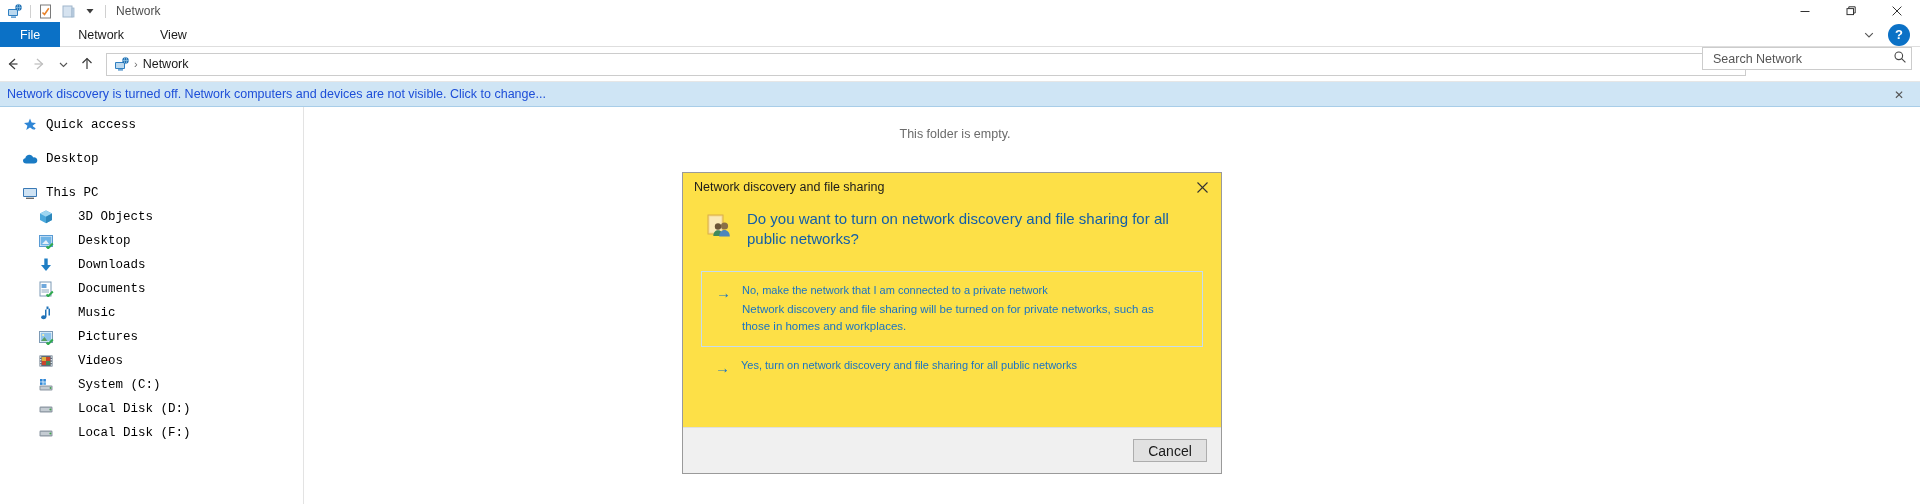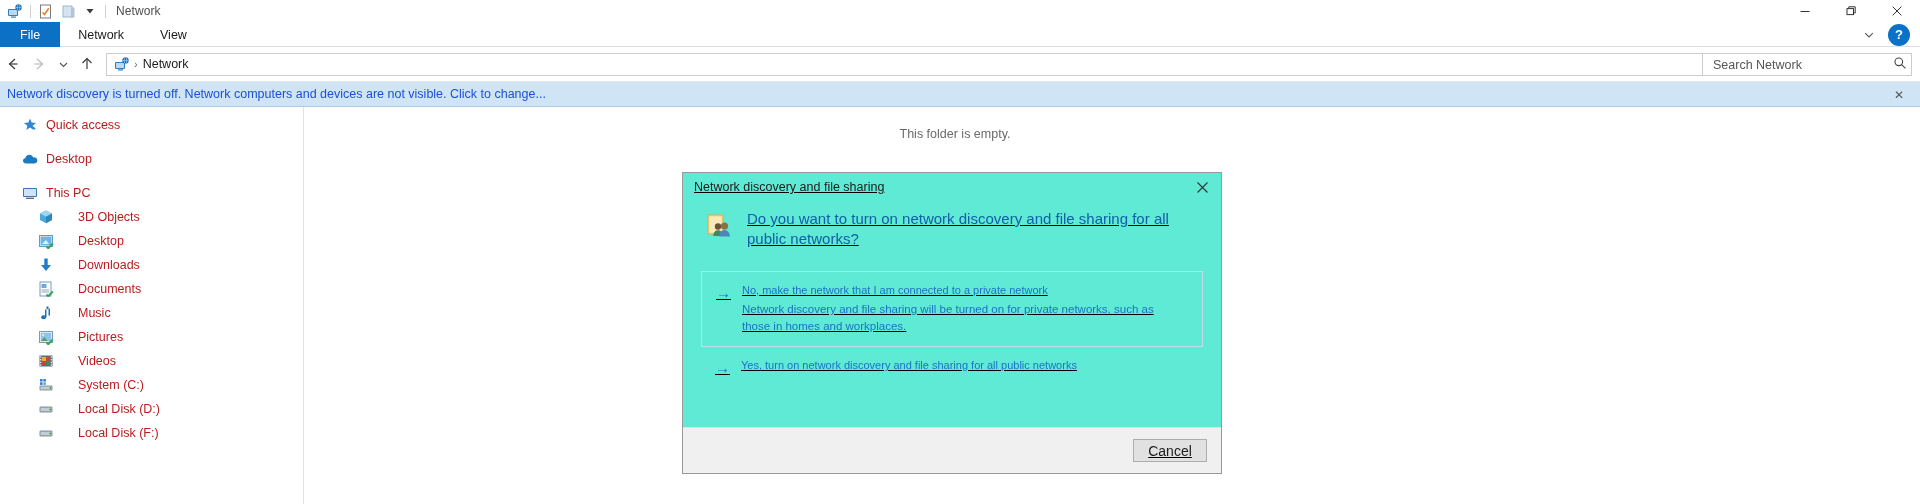--- a/index.html
+++ b/index.html
@@ -103,21 +103,21 @@
   .crumb-text { font-size: 12.5px; color: #1b1b1b; }
   .crumb-right {
     position: absolute; right: 0; top: 0; height: 21px;
     display: flex; align-items: center;
   }
   .crumb-caret, .crumb-refresh {
     width: 24px; height: 21px;
     display: flex; align-items: center; justify-content: center;
   }
   .searchbox {
-    position: absolute; right: 8px; top: 6px;
+    position: absolute; right: 8px; top: 0;
     width: 210px; height: 23px;
     border: 1px solid #cccccc; background: #fff;
     display: flex; align-items: center; padding: 0 4px 0 8px;
   }
   .searchbox input {
     flex: 1; border: 0; outline: none;
     font-size: 12.5px; color: #555; background: transparent;
     font-family: "Liberation Sans", sans-serif;
   }
   .searchbox input::placeholder { color: #555; }
@@ -143,22 +143,23 @@
   .sidebar {
     position: absolute; top: 107px; left: 0;
     width: 304px; height: 397px;
     background: #ffffff;
     border-right: 1px solid #e3e3e3;
     padding-top: 6px;
     overflow: hidden;
   }
   .nav-item {
     height: 24px; display: flex; align-items: center;
-    font-size: 12.5px; color: #b91c1c;
+    font-size: 12.5px; color: #000000;
     padding-left: 22px;
+    font-family: Liberation Mono, monospace;
   }
   .nav-item.lvl1 { padding-left: 22px; }
   .nav-item.lvl2 { padding-left: 38px; gap: 16px; }
   .nav-item.lvl3 { padding-left: 52px; }
   .nav-item .ico {
     width: 16px; height: 16px; margin-right: 8px;
     display: flex; align-items: center; justify-content: center;
     flex: 0 0 16px;
   }
   .nav-item .lbl { white-space: nowrap; }
@@ -175,24 +176,24 @@
     text-align: center;
     font-size: 12.5px; color: #6b6b6b;
   }
   .empty-msg span { margin-left: -315px; }
 
   
   .dialog {
     position: absolute;
     left: 682px; top: 172px;
     width: 540px; height: 302px;
-    background: #5eead4;
+    background: #fde047;
     border: 1px solid #9a9a9a;
     box-shadow: 0 0 0 0 rgba(0,0,0,0);
-    display: flex; flex-direction: column; text-decoration: underline;
+    display: flex; flex-direction: column;
   }
   .dlg-title {
     height: 28px;
     display: flex; align-items: center;
     padding-left: 11px;
     font-size: 12.5px; color: #1b1b1b;
     position: relative;
   }
   .dlg-close {
     position: absolute; right: 0; top: 0;

